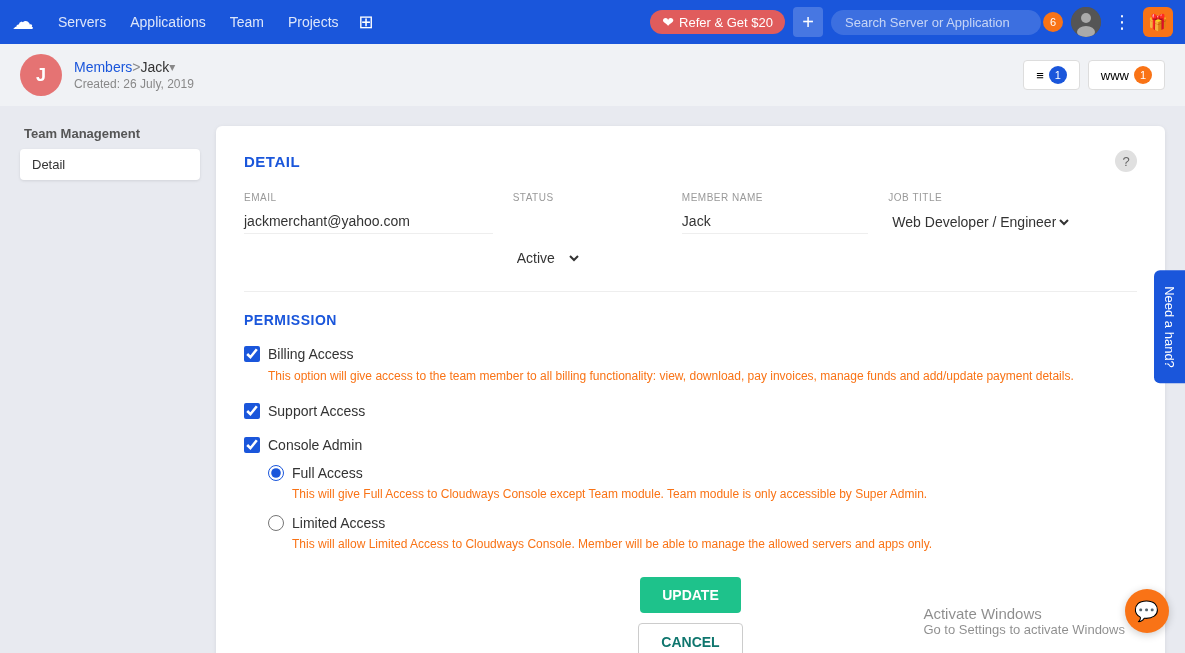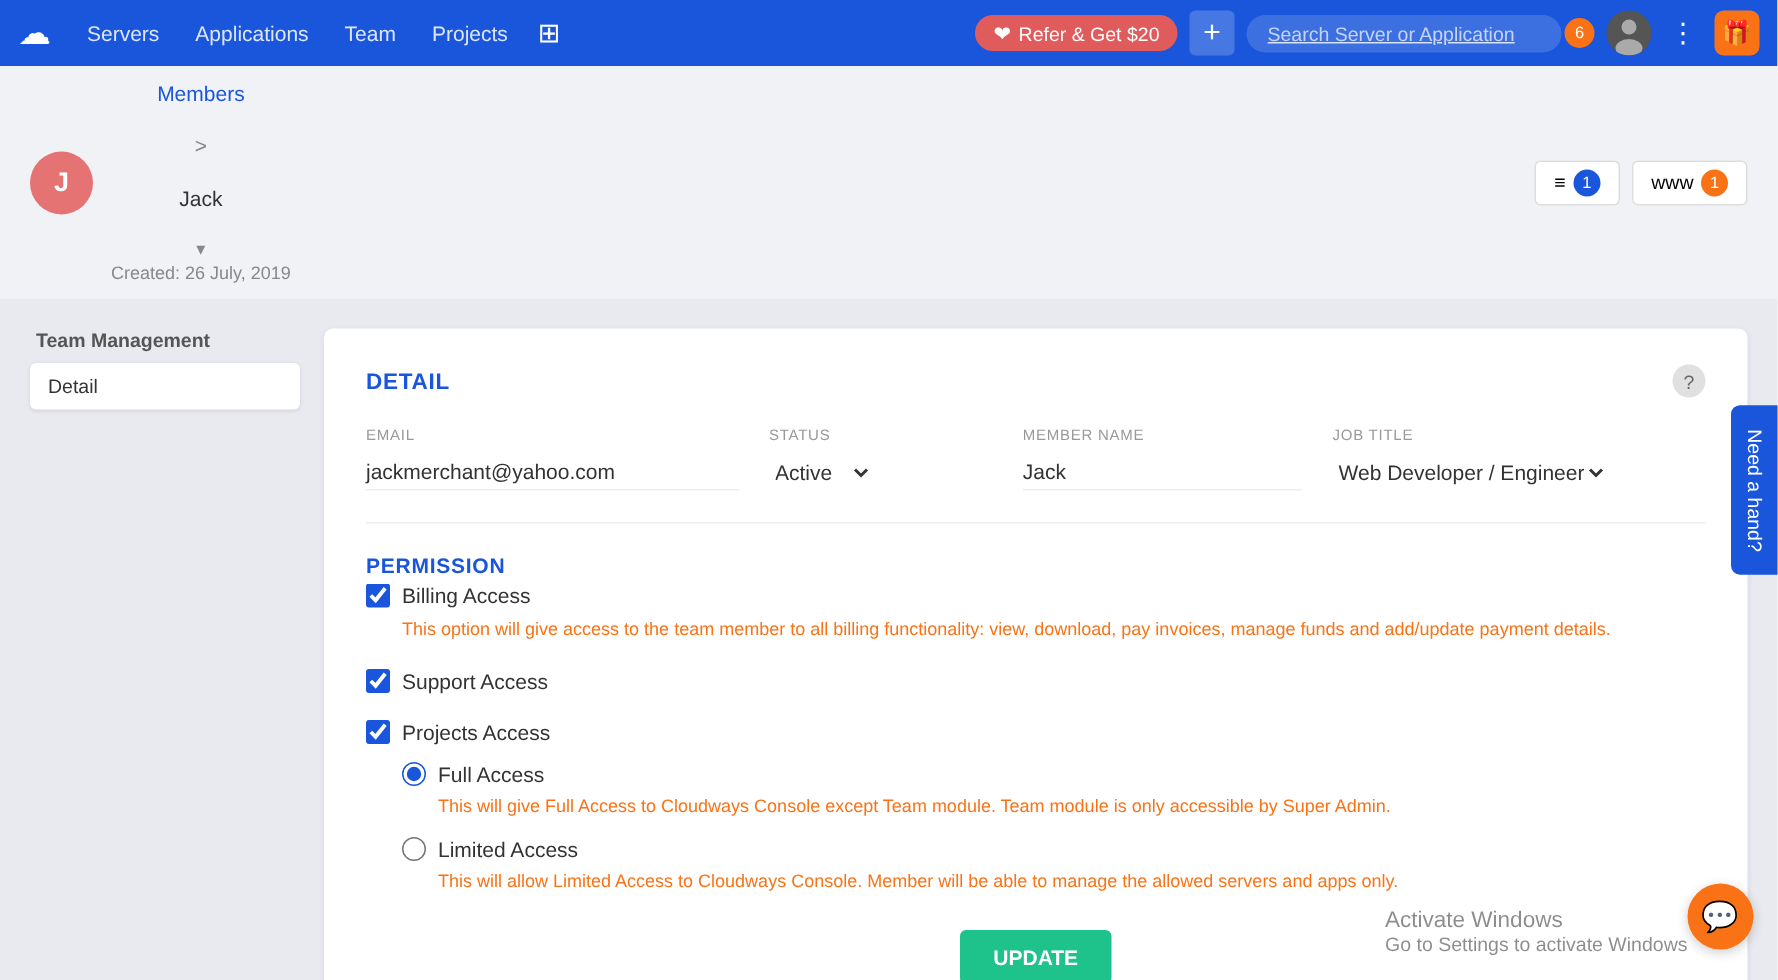--- a/index.html
+++ b/index.html
@@ -48,21 +48,20 @@
     }
     .topnav-search {
       background: rgba(255,255,255,0.15);
       border: none;
       border-radius: 20px;
       padding: 5px 14px;
       color: rgba(255,255,255,0.8);
       font-size: 13px;
       width: 210px;
       outline: none;
-      text-decoration: underline;
     }
     .topnav-search::placeholder { color: rgba(255,255,255,0.7); }
     .topnav-badge {
       background: #f97316;
       color: white;
       border-radius: 50%;
       width: 20px; height: 20px;
       font-size: 11px;
       display: flex; align-items: center; justify-content: center;
       margin-left: -6px;
@@ -95,21 +94,21 @@
     }
     .breadcrumb-left { display: flex; align-items: center; gap: 12px; }
     .user-avatar-circle {
       width: 42px; height: 42px;
       border-radius: 50%;
       background: #e57373;
       display: flex; align-items: center; justify-content: center;
       color: white; font-size: 18px; font-weight: bold;
     }
     .breadcrumb-text { display: flex; flex-direction: column; }
-    .breadcrumb-links { display: flex; align-items: center; gap: 19px; font-size: 14px; flex-direction: column; }
+    .breadcrumb-links { display: flex; align-items: center; gap: 0; font-size: 14px; }
     .breadcrumb-links a { color: #1a56db; text-decoration: none; }
     .breadcrumb-links .sep { color: #888; }
     .breadcrumb-links .current { color: #333; font-weight: 500; }
     .breadcrumb-links .chevron { color: #888; font-size: 12px; cursor: pointer; }
     .breadcrumb-created { font-size: 12px; color: #888; margin-top: 2px; }
     .breadcrumb-right { display: flex; gap: 8px; align-items: center; }
     .tab-btn {
       background: white;
       border: 1px solid #ddd;
       border-radius: 4px;
@@ -193,21 +192,21 @@
     }
 
     
     .form-row {
       display: flex;
       gap: 20px;
       margin-bottom: 20px;
     }
     .form-group { display: flex; flex-direction: column; }
     .form-group.email { flex: 2; }
-    .form-group.status { flex: 1.2; }
+    .form-group.status { flex: 1.2; gap: 36px; }
     .form-group.name { flex: 1.5; }
     .form-group.jobtitle { flex: 2; }
     .form-label {
       font-size: 10px;
       font-weight: 400;
       color: #999;
       letter-spacing: 0.5px;
       margin-bottom: 6px;
       text-transform: uppercase;
     }
@@ -234,21 +233,21 @@
 
     
     .divider { border: none; border-top: 1px solid #eee; margin: 10px 0 20px 0; }
 
     
     .perm-title {
       font-size: 14px;
       font-weight: 700;
       color: #1a56db;
       letter-spacing: 0.5px;
-      margin-bottom: 4px;
+      margin-bottom: 18px;
     }
     .perm-item { margin-bottom: 18px; }
     .perm-header { display: flex; align-items: center; gap: 8px; margin-bottom: 5px; }
     .perm-checkbox {
       width: 16px; height: 16px;
       accent-color: #1a56db;
       cursor: pointer;
     }
     .perm-name {
       font-size: 14px;
@@ -465,21 +464,21 @@
       <div class="perm-item">
         <div class="perm-header">
           <input type="checkbox" class="perm-checkbox" checked="" style="">
           <span class="perm-name">Support Access</span>
         </div>
       </div>
 
       <div class="perm-item">
         <div class="perm-header">
           <input type="checkbox" class="perm-checkbox" checked="" style="">
-          <span class="perm-name">Projects Access</span>
+          <span class="perm-name">Console Admin</span>
         </div>
 
         <div class="radio-options">
 
           <div class="radio-item">
             <div class="radio-header">
               <input type="radio" class="radio-input" name="console_access" checked="" style="">
               <span class="radio-name">Full Access</span>
             </div>
             <div class="radio-desc">This will give Full Access to Cloudways Console except Team module. Team module is only accessible by Super Admin.</div>

